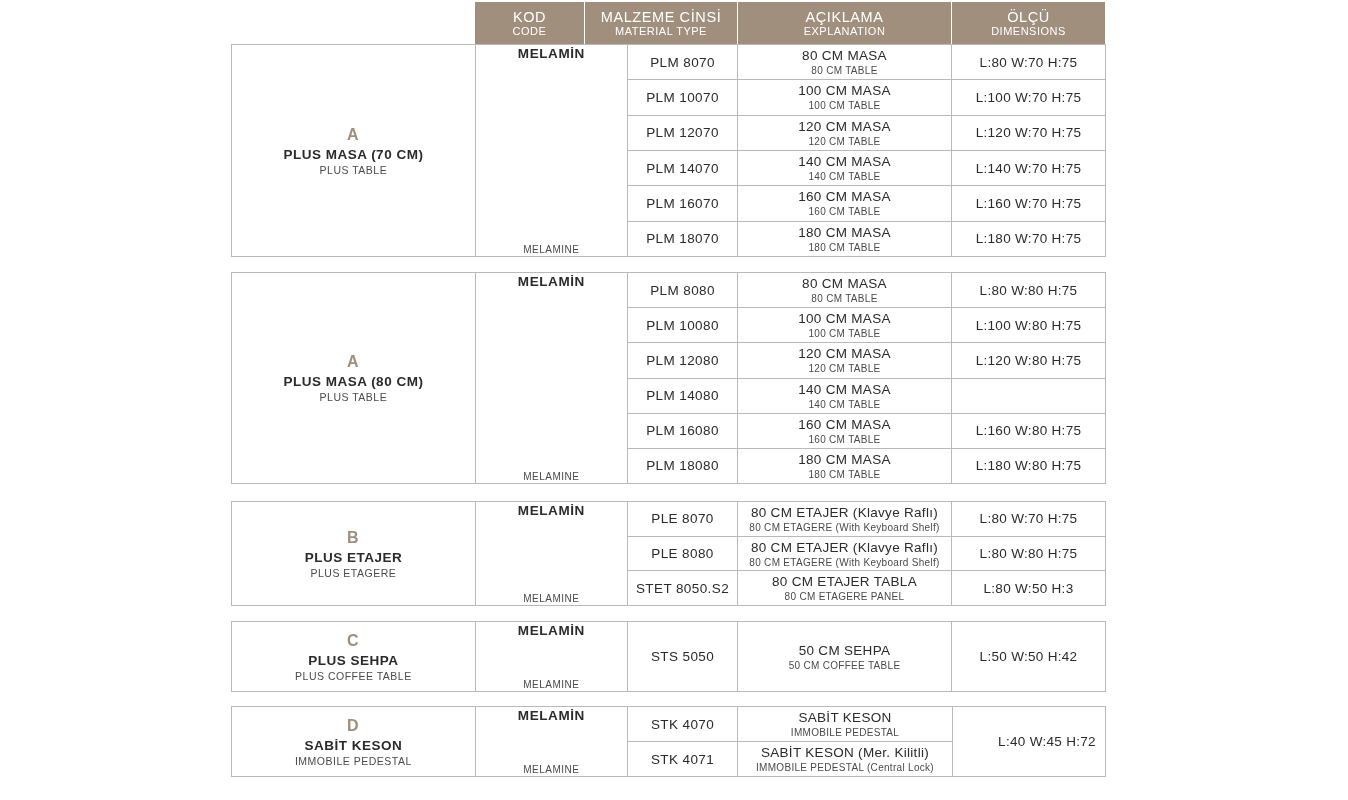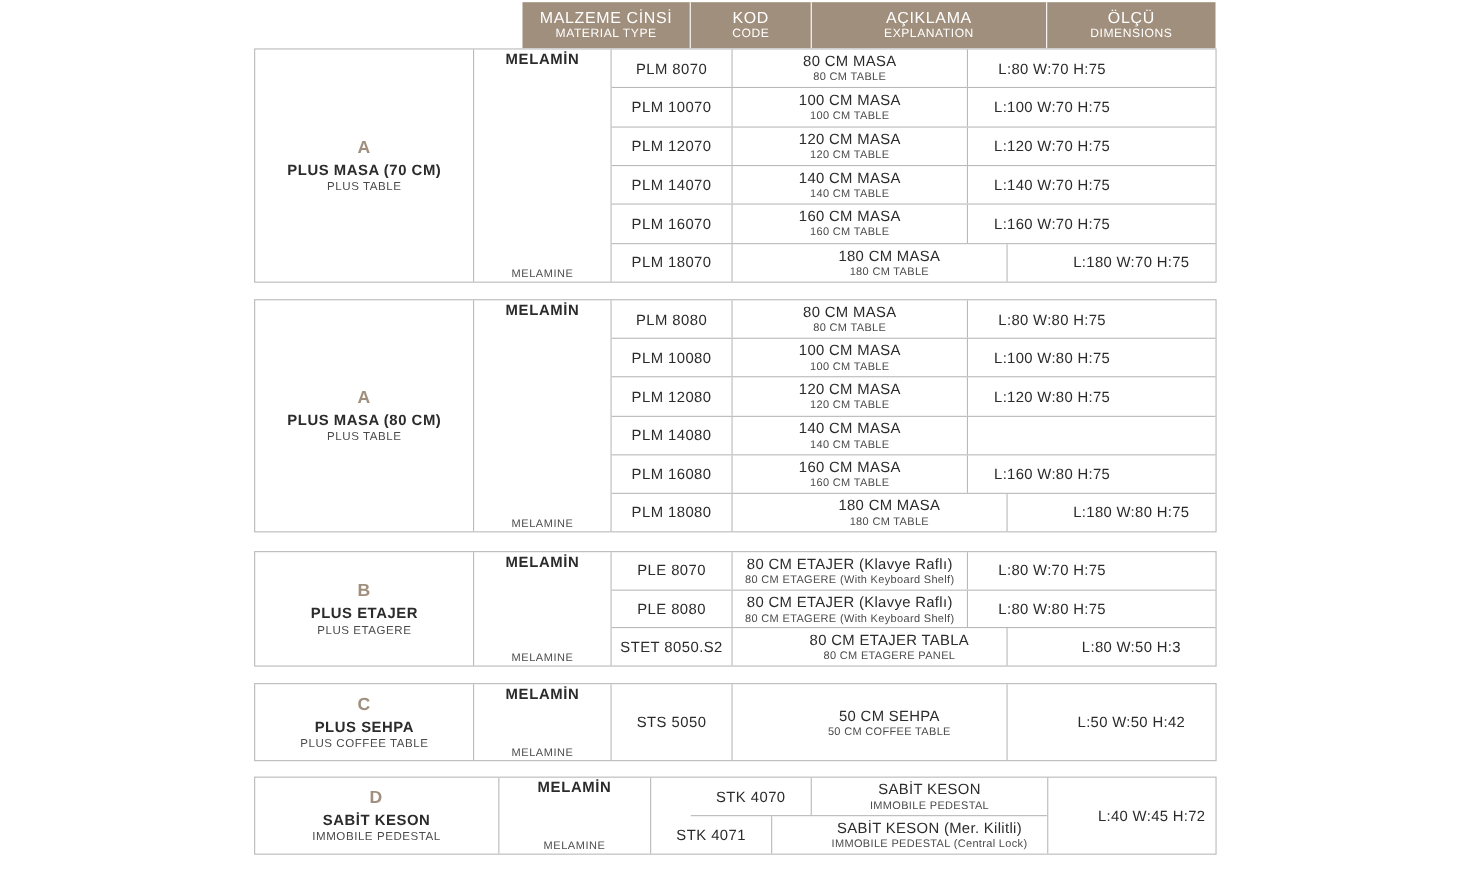--- a/index.html
+++ b/index.html
@@ -125,21 +125,21 @@
     display: flex;
     flex-direction: column;
     flex: 1;
   }
   .row {
     display: flex;
     flex: 1;
     box-sizing: border-box;
     border-bottom: 1px solid #b9b9b9;
   }
-  .row:last-child { border-bottom: none; gap: 36px; }
+  .row:last-child { border-bottom: none; }
 
   .cell {
     box-sizing: border-box;
     display: flex;
     flex-direction: column;
     align-items: center;
     justify-content: center;
     text-align: center;
     padding: 0 4px;
   }
@@ -189,27 +189,27 @@
     flex: 1;
     align-items: flex-end;
   }
 </style>
 </head>
 <body>
 
 <div class="page">
 
   <div class="header">
+    <div class="hcell w-code">
+      <div class="h-tr">KOD</div>
+      <div class="h-en">CODE</div>
+    </div>
     <div class="hcell w-type">
       <div class="h-tr">MALZEME CİNSİ</div>
       <div class="h-en">MATERIAL TYPE</div>
-    </div>
-    <div class="hcell w-code">
-      <div class="h-tr">KOD</div>
-      <div class="h-en">CODE</div>
     </div>
     <div class="hcell w-expl">
       <div class="h-tr">AÇIKLAMA</div>
       <div class="h-en">EXPLANATION</div>
     </div>
     <div class="hcell w-dim">
       <div class="h-tr">ÖLÇÜ</div>
       <div class="h-en">DIMENSIONS</div>
     </div>
   </div>

